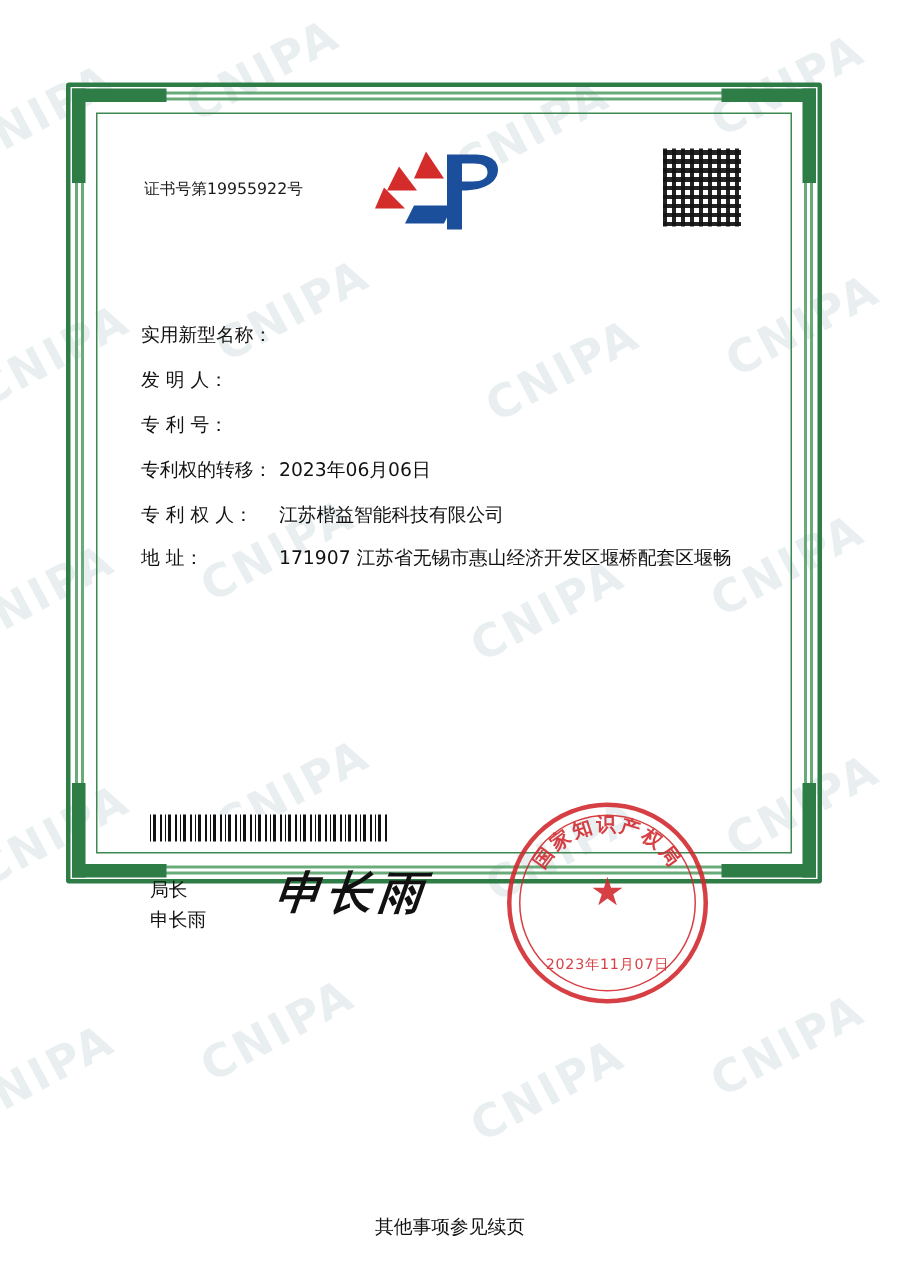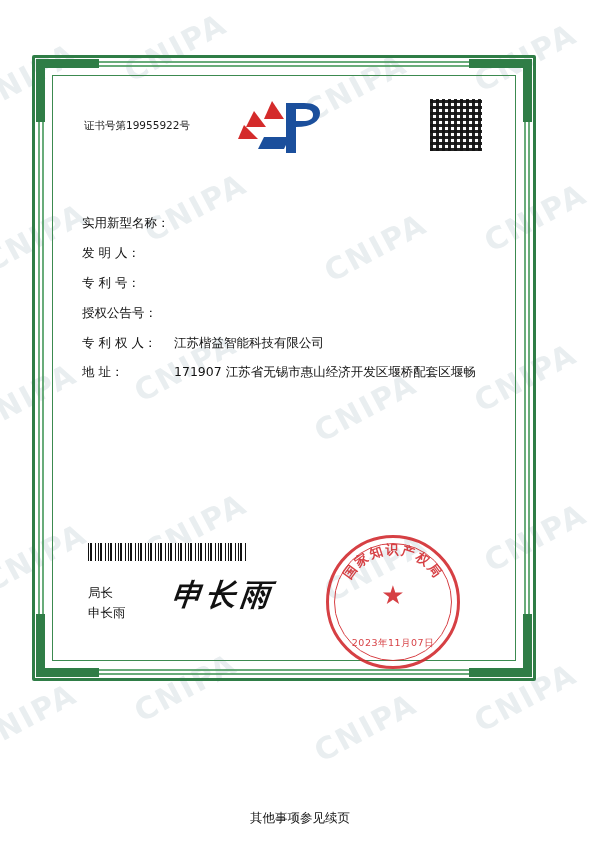--- a/index.html
+++ b/index.html
@@ -23,22 +23,22 @@
     color:#e9eef0;
     letter-spacing:2px;
     white-space:nowrap;
     transform:rotate(-28deg);
     font-size:30px;
   }
 
   
   #sheet{
     position:absolute;
-    left:32px;top:55px;
-    width:504px;height:626px;
+    left:44px;top:55px;
+    width:504px;height:534px;
     background:transparent;
     z-index:1;
   }
 
   
   .frame-outer{
     position:absolute;inset:0;
     border:3px solid #2f7d46;
     border-radius:2px;
   }
@@ -256,21 +256,22 @@
 
       <div class="field">
         <div class="lab">发 明 人：</div>
       </div>
 
       <div class="field">
         <div class="lab">专 利 号：</div>
       </div>
 
       <div class="field">
-        <div class="lab">授权公告号：</div>
+        <div class="lab">专利权的转移：</div>
+        <div class="val">2023年06月06日</div>
       </div>
 
       <div class="field">
         <div class="lab">专 利 权 人：</div>
         <div class="val">江苏楷益智能科技有限公司</div>
       </div>
 
       <div class="field">
         <div class="lab">地        址：</div>
         <div class="val">

